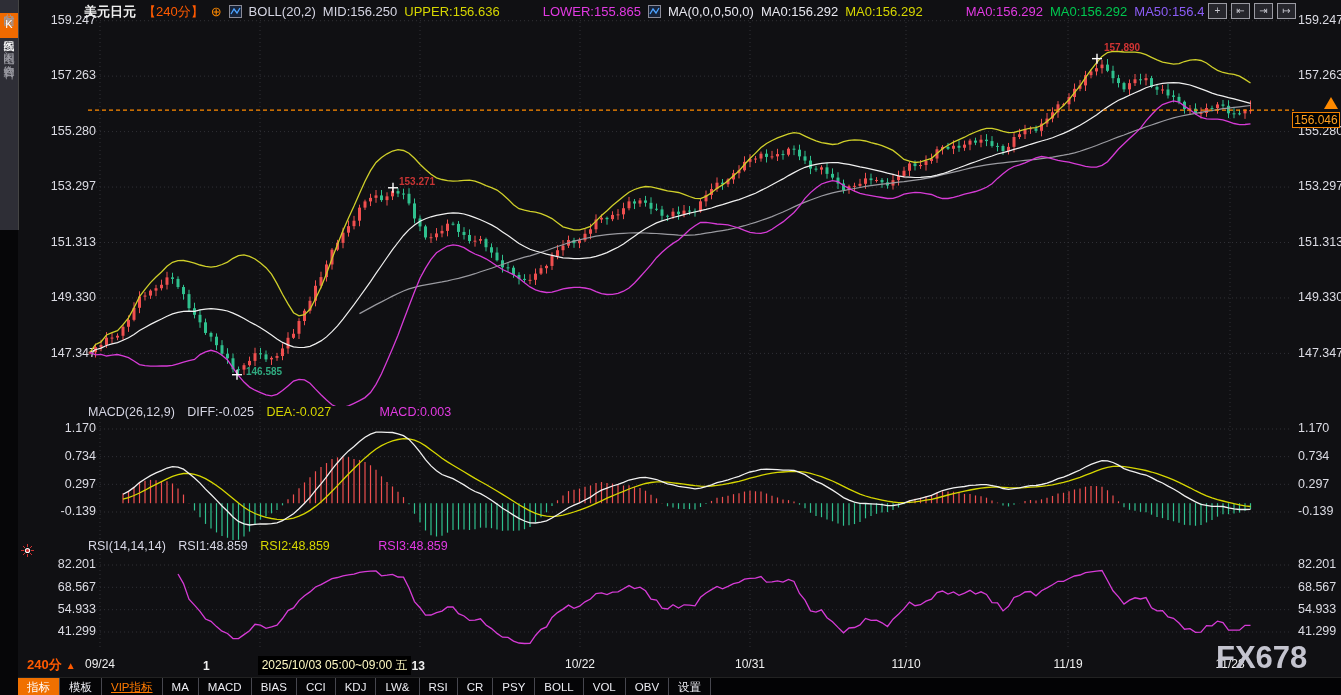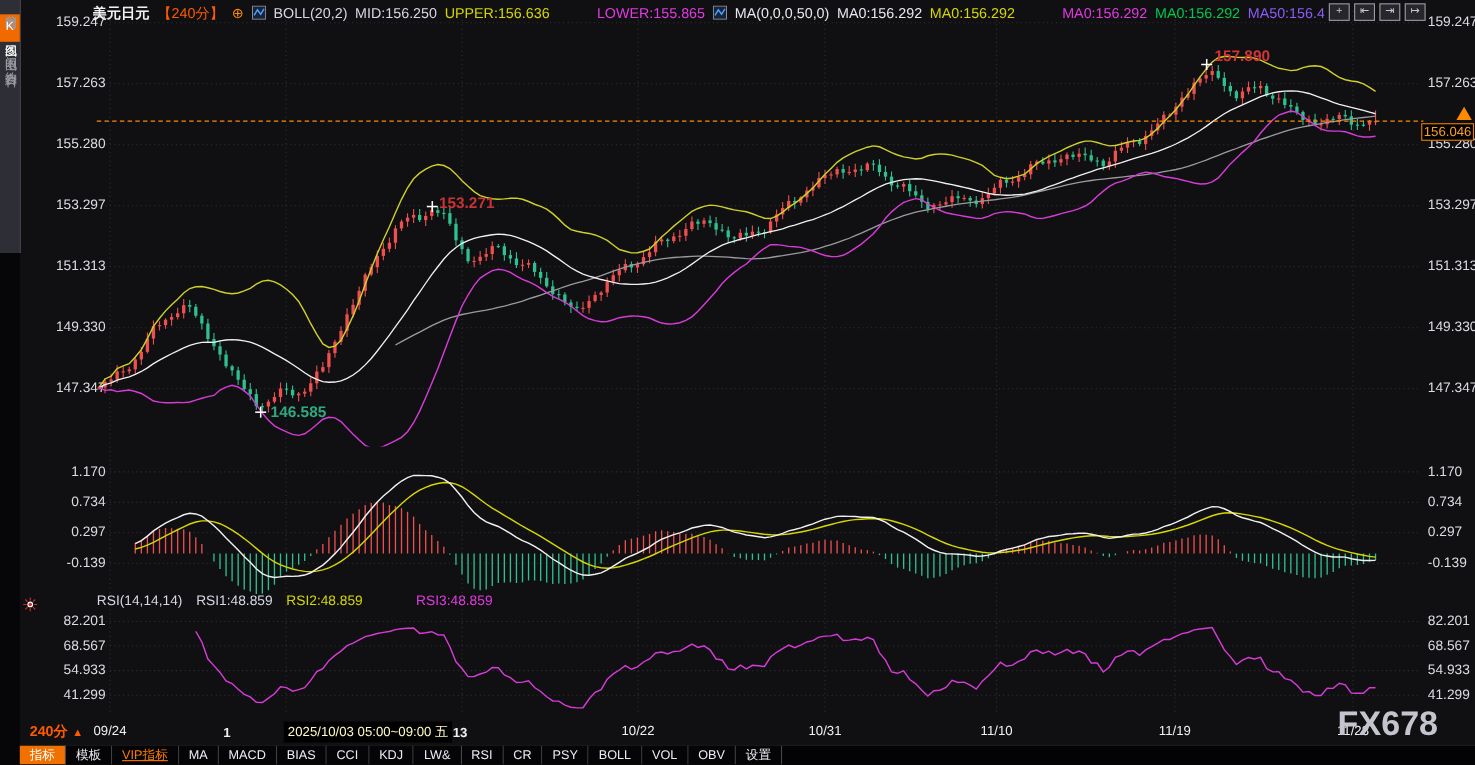--- a/index.html
+++ b/index.html
@@ -26,21 +26,21 @@
 
   #winIcons{position:absolute;left:1208px;top:3px;z-index:10;display:flex;gap:4px;}
   .win-icon{width:17px;height:14px;border:1px solid #9a9aa2;background:#26262c;color:#c8c8d0;
             font-size:10px;line-height:13px;text-align:center;cursor:pointer;}
 
   #macdHeader{position:absolute;left:88px;top:405px;font-size:12.5px;z-index:10;white-space:nowrap;}
   #rsiHeader{position:absolute;left:88px;top:539px;font-size:12.5px;z-index:10;white-space:nowrap;}
   #macdHeader span,#rsiHeader span{margin-right:9px;}
   #alertIcon{position:absolute;left:21px;top:543px;z-index:10;}
 
-  .price-flag{position:absolute;font-weight:bold;font-size:14px;z-index:8;}
+  .price-flag{position:absolute;font-weight:bold;font-size:10px;z-index:8;}
   #lblHigh1{left:399px;top:176px;color:#c83434;}
   #lblLow1{left:246px;top:366px;color:#2fa97f;}
   #lblHigh2{left:1104px;top:42px;color:#d23434;}
 
   #priceBox{position:absolute;left:1292px;top:112px;width:46px;height:14px;border:1px solid #f08000;
             background:#000;color:#ffa020;font-size:12px;line-height:14px;text-align:center;z-index:9;}
 
   
   #axisRow{position:absolute;left:0;top:652px;width:1341px;height:25px;z-index:6;}
   #periodLabel{position:absolute;left:27px;top:4px;color:#ff5a00;font-weight:bold;font-size:13px;cursor:pointer;}
@@ -821,20 +821,26 @@
     <span class="c-red">MA0:1</span>
   </div>
 
   <div id="winIcons">
     <div class="win-icon">+</div>
     <div class="win-icon">⇤</div>
     <div class="win-icon">⇥</div>
     <div class="win-icon">↦</div>
   </div>
 
+  <div id="macdHeader">
+    <span class="c-lav">MACD(26,12,9)</span>
+    <span class="c-lav">DIFF:-0.025</span>
+    <span class="c-yel">DEA:-0.027</span>
+    <span class="c-mag">MACD:0.003</span>
+  </div>
 
   <div id="rsiHeader">
     <span class="c-lav">RSI(14,14,14)</span>
     <span class="c-lav">RSI1:48.859</span>
     <span class="c-yel">RSI2:48.859</span>
     <span class="c-mag">RSI3:48.859</span>
   </div>
 
   <span id="alertIcon">
     <svg width="13" height="13">

